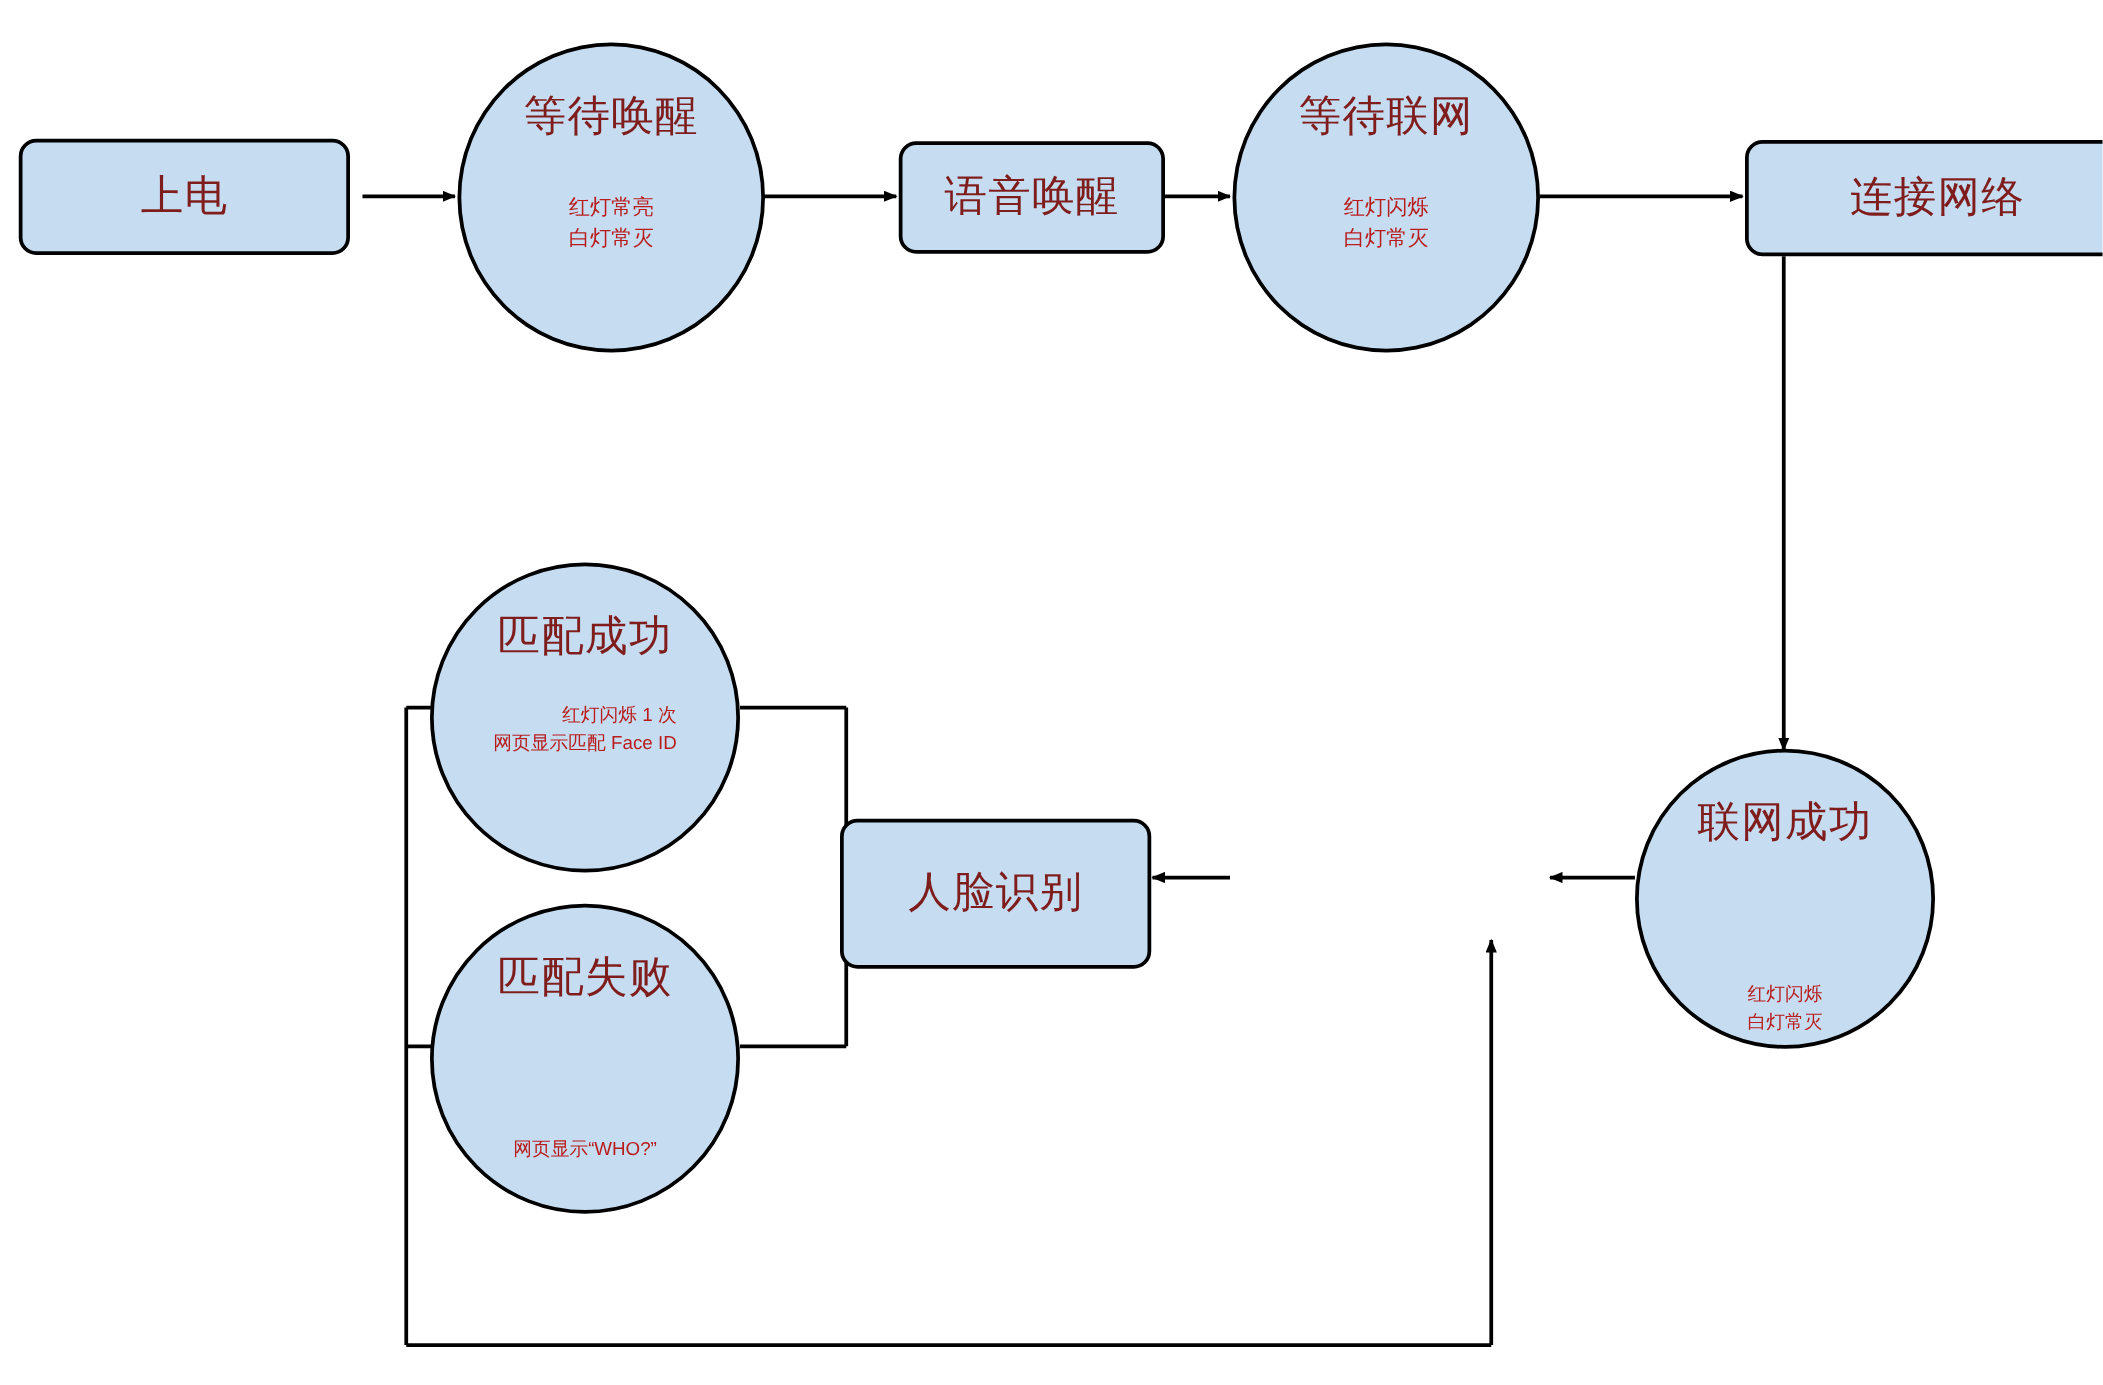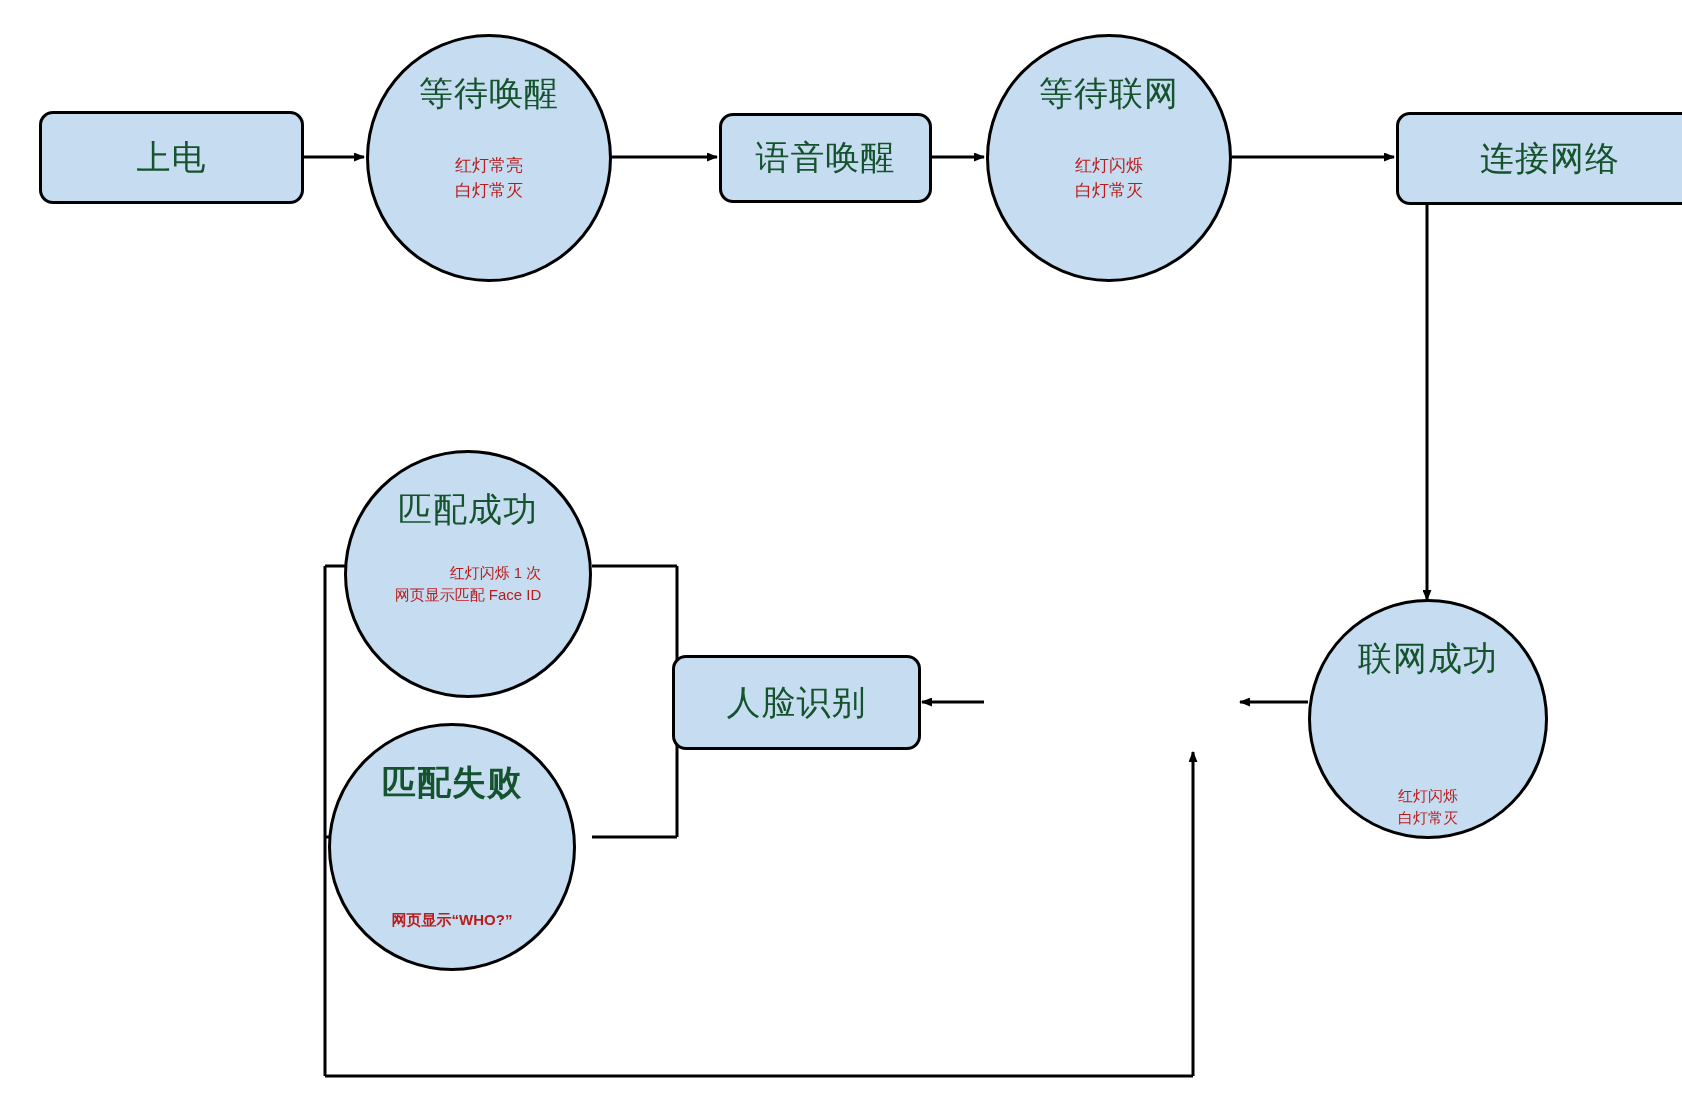--- a/index.html
+++ b/index.html
@@ -41,21 +41,21 @@
     border-radius: 14px;
     justify-content: center;
   }
   .node.circle {
     border-radius: 50%;
     justify-content: flex-start;
   }
   .node-title {
     font-size: 34px;
     line-height: 1.1;
-    color: #14532d;
+    color: #7f1d1d;
     text-align: center;
     letter-spacing: 1px;
     white-space: nowrap;
   }
   .node.box .node-title {
     font-size: 34px;
   }
   .node.circle .node-title {
     margin-top: 38px;
     font-size: 34px;
@@ -111,21 +111,21 @@
     <line x1="677" y1="837" x2="592" y2="837" stroke="#000000" stroke-width="3"></line>
 
     <line x1="325" y1="566" x2="388" y2="566" stroke="#000000" stroke-width="3"></line>
     <line x1="325" y1="837" x2="380" y2="837" stroke="#000000" stroke-width="3"></line>
     <line x1="325" y1="566" x2="325" y2="1076" stroke="#000000" stroke-width="3"></line>
 
     <line x1="325" y1="1076" x2="1193" y2="1076" stroke="#000000" stroke-width="3"></line>
     <line x1="1193" y1="1076" x2="1193" y2="752" stroke="#000000" stroke-width="3" marker-end="url(#arrowhead)"></line>
   </svg>
 
-  <div class="node box" style="left:39px; top:111px; width:265px; height:93px;">
+  <div class="node box" style="left:15px; top:111px; width:265px; height:93px;">
     <span class="node-title">上电</span>
   </div>
 
   <div class="node circle" style="left:366px; top:34px; width:246px; height:248px;">
     <span class="node-title">等待唤醒</span>
     <span class="node-sub">红灯常亮
 白灯常灭</span>
   </div>
 
   <div class="node box" style="left:719px; top:113px; width:213px; height:90px;">
@@ -142,28 +142,28 @@
     <span class="node-title">连接网络</span>
   </div>
 
   <div class="node circle sub-low" style="left:1308px; top:599px; width:240px; height:240px;">
     <span class="node-title">联网成功</span>
     <span class="node-sub">红灯闪烁
 白灯常灭</span>
   </div>
 
 
-  <div class="node box" style="left:672px; top:655px; width:249px; height:95px;">
+  <div class="node box" style="left:672px; top:655px; width:249px; height:120px;">
     <span class="node-title">人脸识别</span>
   </div>
 
   <div class="node circle sub-tight" style="left:344px; top:450px; width:248px; height:248px;">
     <span class="node-title">匹配成功</span>
     <span class="node-sub">红灯闪烁 1 次
 网页显示匹配 Face ID</span>
   </div>
 
-  <div class="node circle sub-low" style="left:328px; top:723px; width:248px; height:248px;font-weight:bold;">
+  <div class="node circle sub-low" style="left:344px; top:723px; width:248px; height:248px;">
     <span class="node-title">匹配失败</span>
     <span class="node-sub">网页显示“WHO?”</span>
   </div>
 
 </div>
 
 </body></html>

